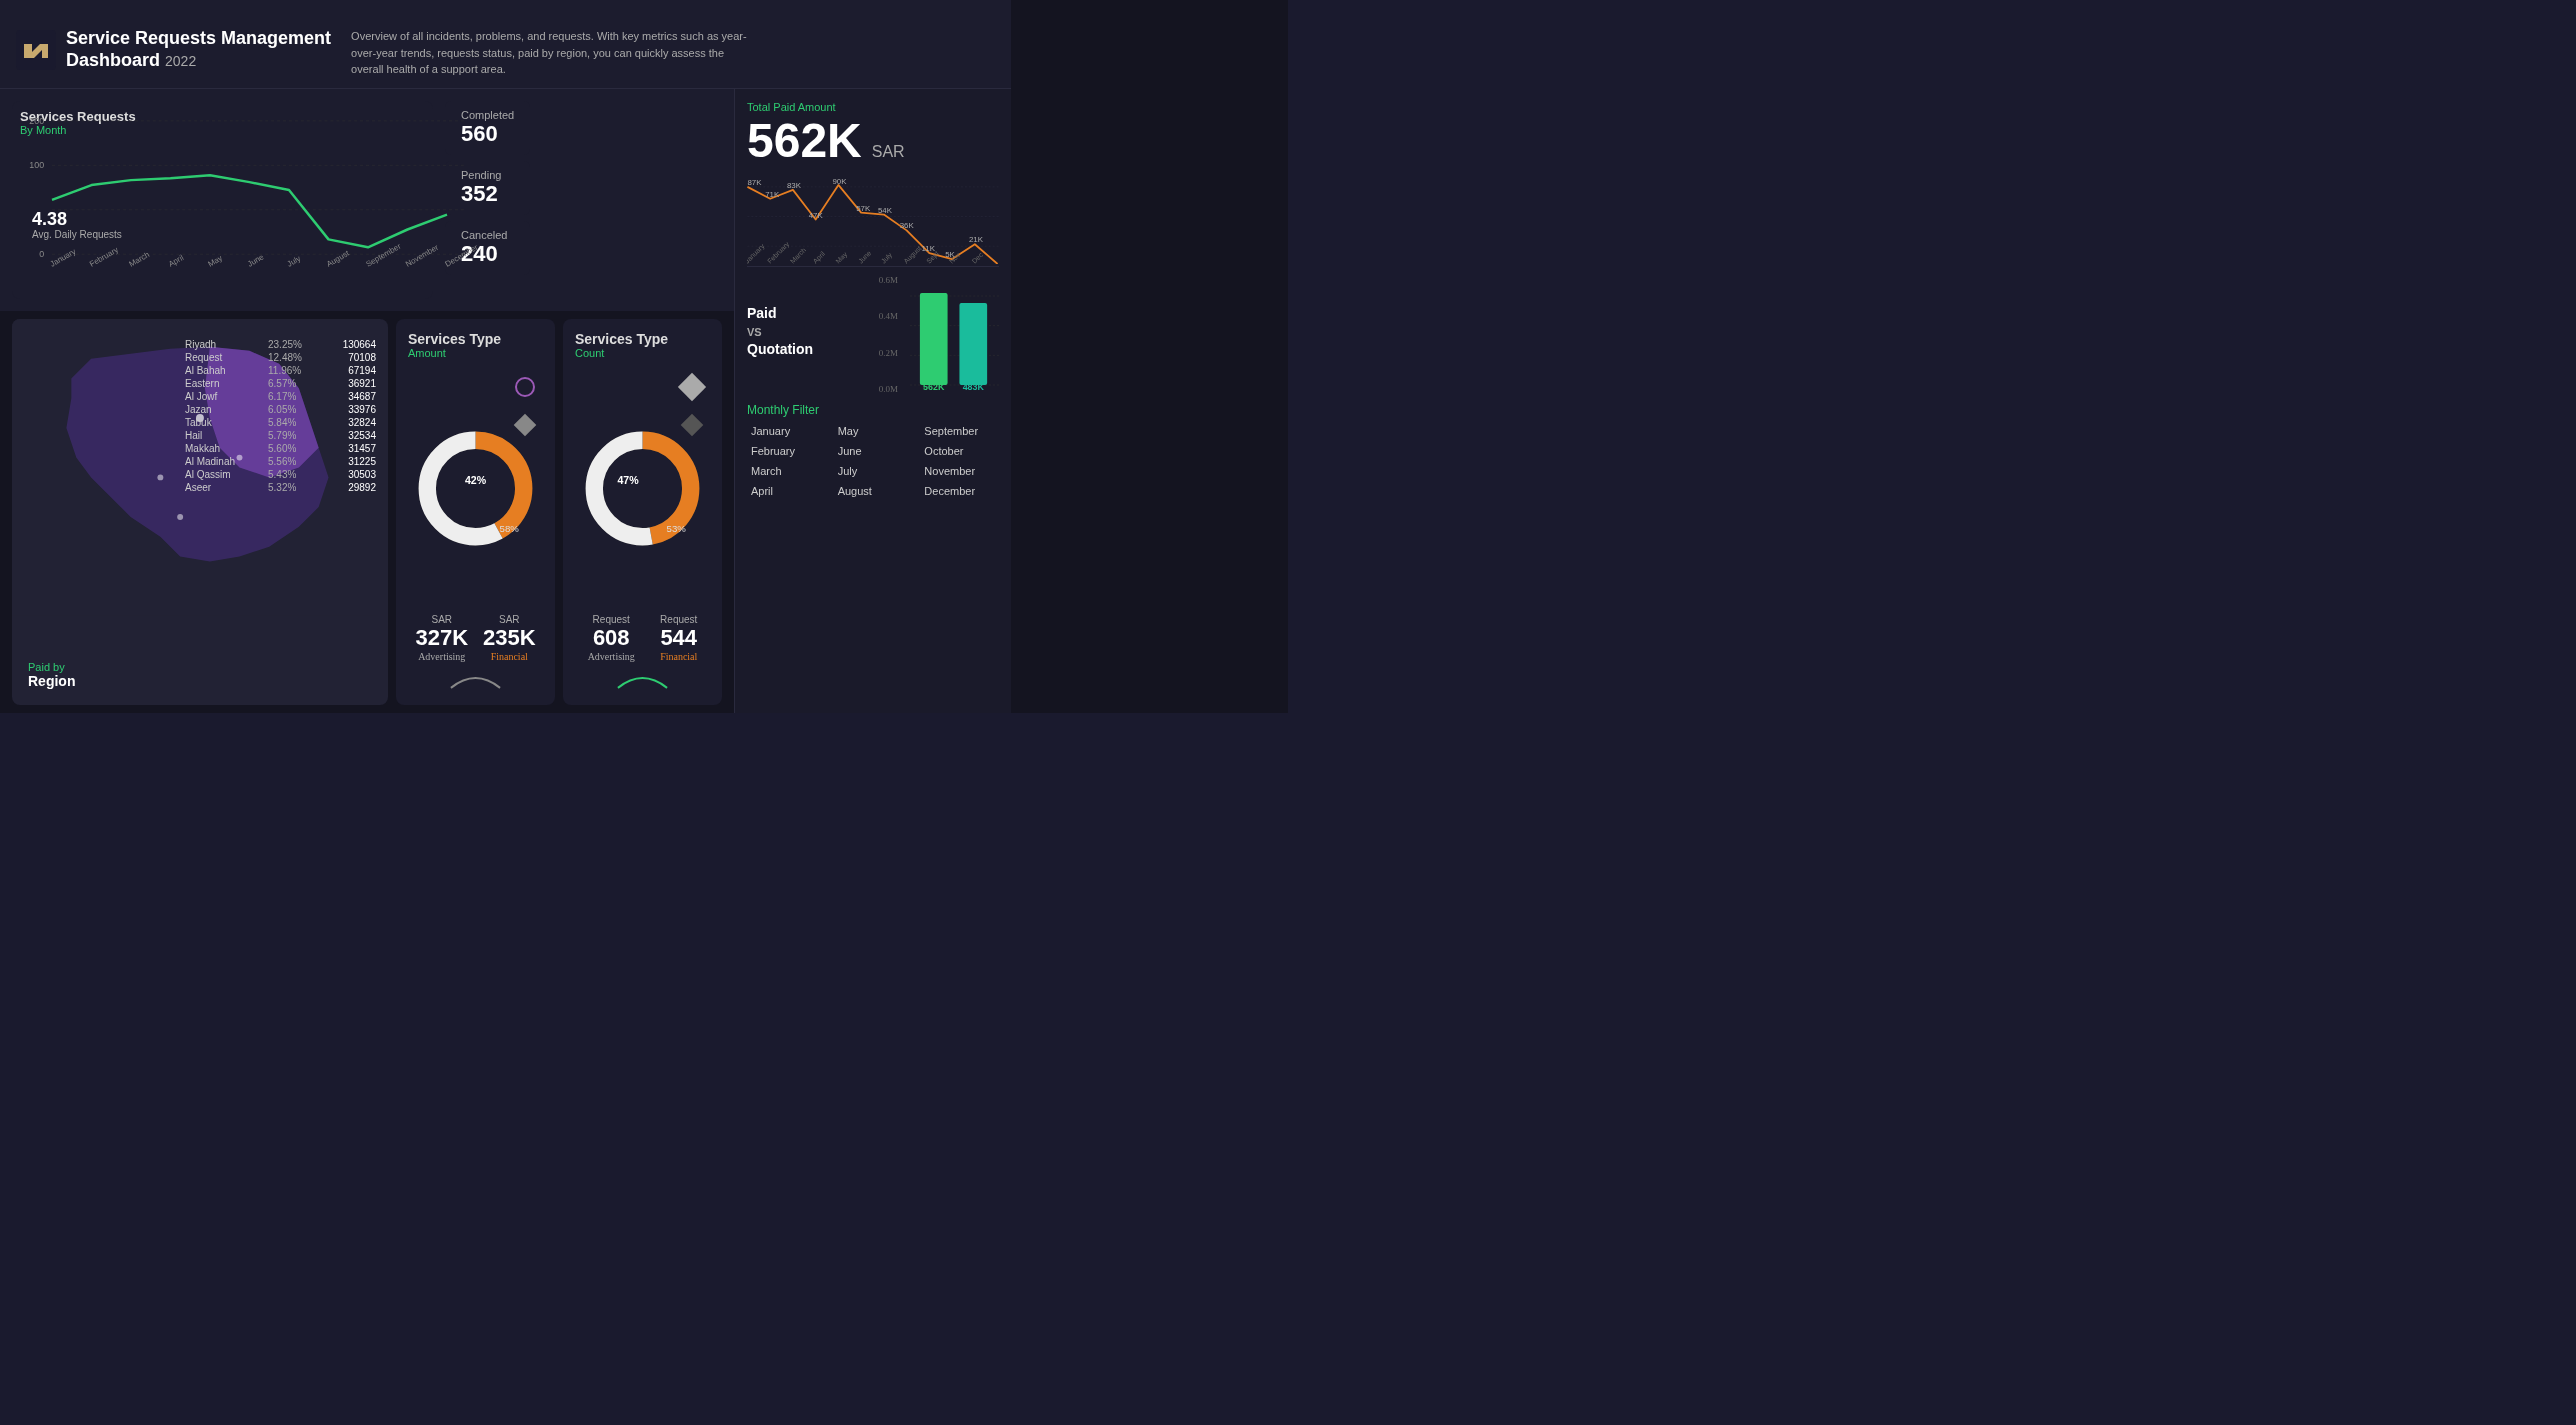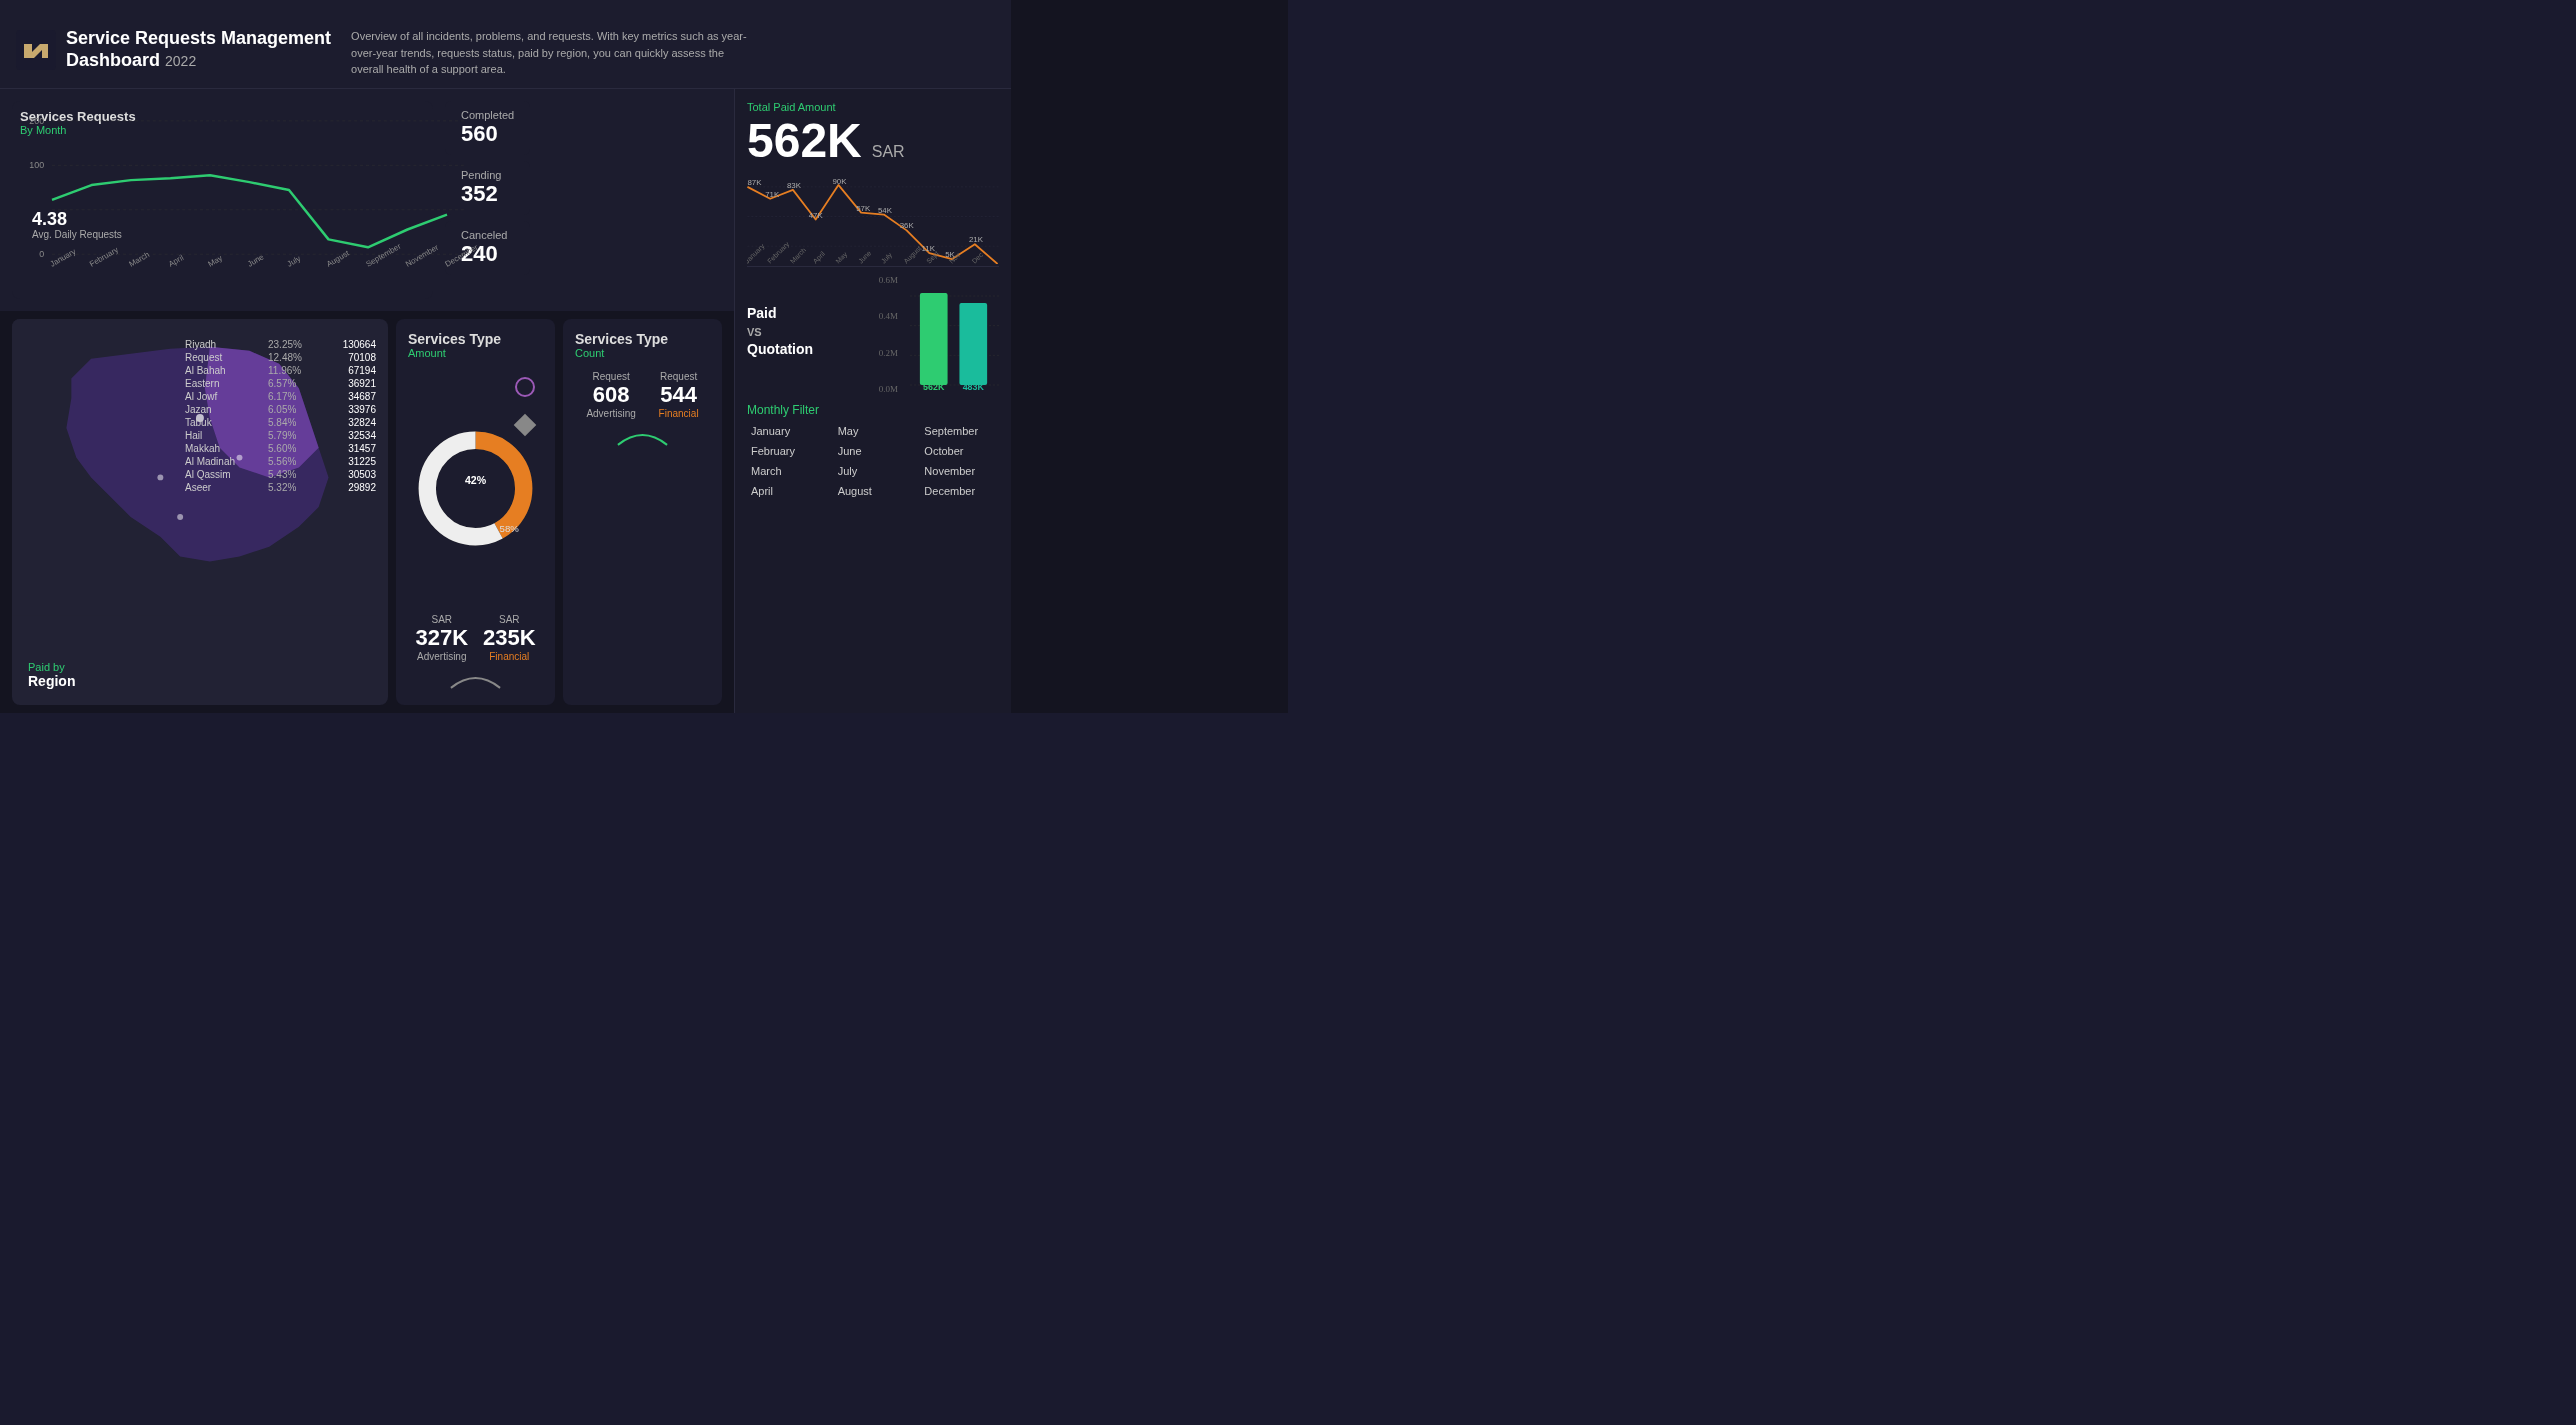--- a/index.html
+++ b/index.html
@@ -228,20 +228,21 @@
       color: #aaa;
     }
     .donut-label .dl-value {
       font-size: 22px;
       font-weight: 700;
       color: #fff;
     }
     .donut-label .dl-name {
       font-size: 10px;
       color: #aaa;
+      font-family: Liberation Serif, serif;
     }
     .donut-label .dl-name.orange {
       color: #e67e22;
     }
     
     .right-sidebar {
       background: #1a1a2a;
       border-left: 1px solid #2a2a3e;
       display: flex;
       flex-direction: column;
@@ -517,20 +518,35 @@
             <div style="display:flex;justify-content:center;margin-top:6px;">
               <svg width="59" height="25" viewBox="0 0 60 25">
                 <path d="M5,20 Q30,0 55,20" fill="none" stroke="#888" stroke-width="2"></path>
               </svg>
             </div>
           </div>
 
           <div class="services-card">
             <div class="services-card-title">Services Type</div>
             <div class="services-card-subtitle" style="color:#2ecc71;">Count</div>
+            <div class="donut-area">
+              <svg width="139" height="139" viewBox="0 0 140 140">
+                <circle cx="70" cy="70" r="50" fill="none" stroke="#333" stroke-width="18"></circle>
+
+                <circle cx="70" cy="70" r="50" fill="none" stroke="#e67e22" stroke-width="18" stroke-dasharray="147.8 166.3" stroke-dashoffset="0" transform="rotate(-90 70 70)"></circle>
+
+                <circle cx="70" cy="70" r="50" fill="none" stroke="#eee" stroke-width="18" stroke-dasharray="166.3 147.8" stroke-dashoffset="-147.8" transform="rotate(-90 70 70)"></circle>
+                <text x="55" y="65" text-anchor="middle" fill="#fff" font-size="11" font-weight="600">47%</text>
+                <text x="105" y="115" text-anchor="middle" fill="#ddd" font-size="10">53%</text>
+              </svg>
+              <div style="position:absolute;right:8px;top:10px;display:flex;flex-direction:column;gap:20px;align-items:center;">
+                <div style="width:20px;height:20px;background:#aaa;transform:rotate(45deg);"></div>
+                <div style="width:16px;height:16px;background:#555;transform:rotate(45deg);"></div>
+              </div>
+            </div>
             <div class="donut-labels-row">
               <div class="donut-label">
                 <div class="dl-currency">Request</div>
                 <div class="dl-value">608</div>
                 <div class="dl-name">Advertising</div>
               </div>
               <div class="donut-label">
                 <div class="dl-currency">Request</div>
                 <div class="dl-value">544</div>
                 <div class="dl-name orange">Financial</div>

